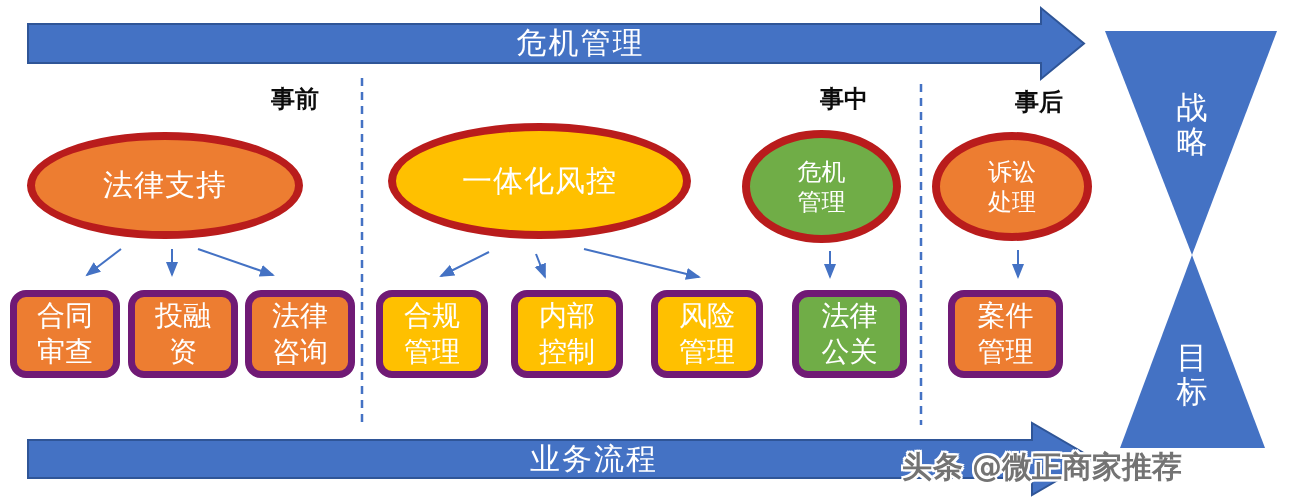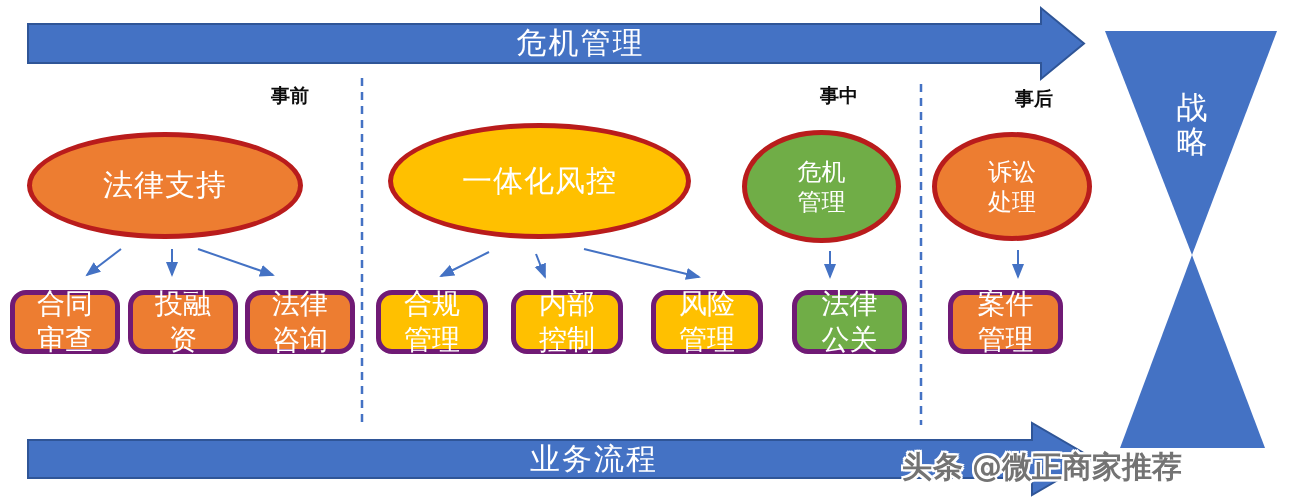--- a/index.html
+++ b/index.html
@@ -6,33 +6,33 @@
   #stage{
     position:relative;width:1294px;height:500px;background:#fff;overflow:hidden;
     font-family:"DejaVu Sans",sans-serif;
   }
   #shapes{position:absolute;left:0;top:0;z-index:1;}
   .lbl{position:absolute;z-index:2;}
   .banner-label{
     display:flex;align-items:center;justify-content:center;
     color:#fff;font-size:30px;font-weight:500;letter-spacing:2px;
   }
-  .phase{font-size:19px;font-weight:700;color:#0c0c0c;white-space:nowrap;}
+  .phase{font-size:24px;font-weight:700;color:#0c0c0c;white-space:nowrap;}
   .ellipse{
     position:absolute;z-index:2;border-radius:50%;
-    border:5px solid #b91c1c;box-sizing:border-box;
+    border:8px solid #b91c1c;box-sizing:border-box;
     display:flex;align-items:center;justify-content:center;
     color:#fff;text-align:center;
   }
   .ellipse.big{font-size:30px;letter-spacing:1px;}
   .ellipse.small{font-size:24px;line-height:1.25;}
   .ellipse.small .wrap2{display:inline-block;width:2.15em;}
   .node{
-    position:absolute;z-index:2;top:290px;height:64px;
-    border:5px solid #701a75;border-radius:16px;box-sizing:border-box;
+    position:absolute;z-index:2;top:290px;height:88px;
+    border:7px solid #701a75;border-radius:16px;box-sizing:border-box;
     display:flex;align-items:center;justify-content:center;
     color:#fff;font-size:28px;line-height:1.28;text-align:center;
   }
   .node .wrap2{display:inline-block;width:2.15em;}
   .fill-orange{background:#ED7D31;}
   .fill-yellow{background:#FFC000;}
   .fill-green{background:#70AD47;}
   .funnel-label{
     color:#fff;font-size:31px;line-height:1.1;text-align:center;width:40px;
     word-break:break-all;
@@ -115,18 +115,19 @@
     <span class="wrap2">风险管理</span>
   </div>
   <div class="node fill-green" style="left:792px;width:115px;">
     <span class="wrap2">法律公关</span>
   </div>
   <div class="node fill-orange" style="left:948px;width:115px;">
     <span class="wrap2">案件管理</span>
   </div>
 
   <div class="lbl funnel-label" style="left:1172px;top:90px;">战略</div>
+  <div class="lbl funnel-label" style="left:1172px;top:340px;">目标</div>
 
   <div class="watermark">
     <span class="src">头条</span><span class="hdl">@微正商家推荐</span>
   </div>
 
 </div>
 
 </body></html>

